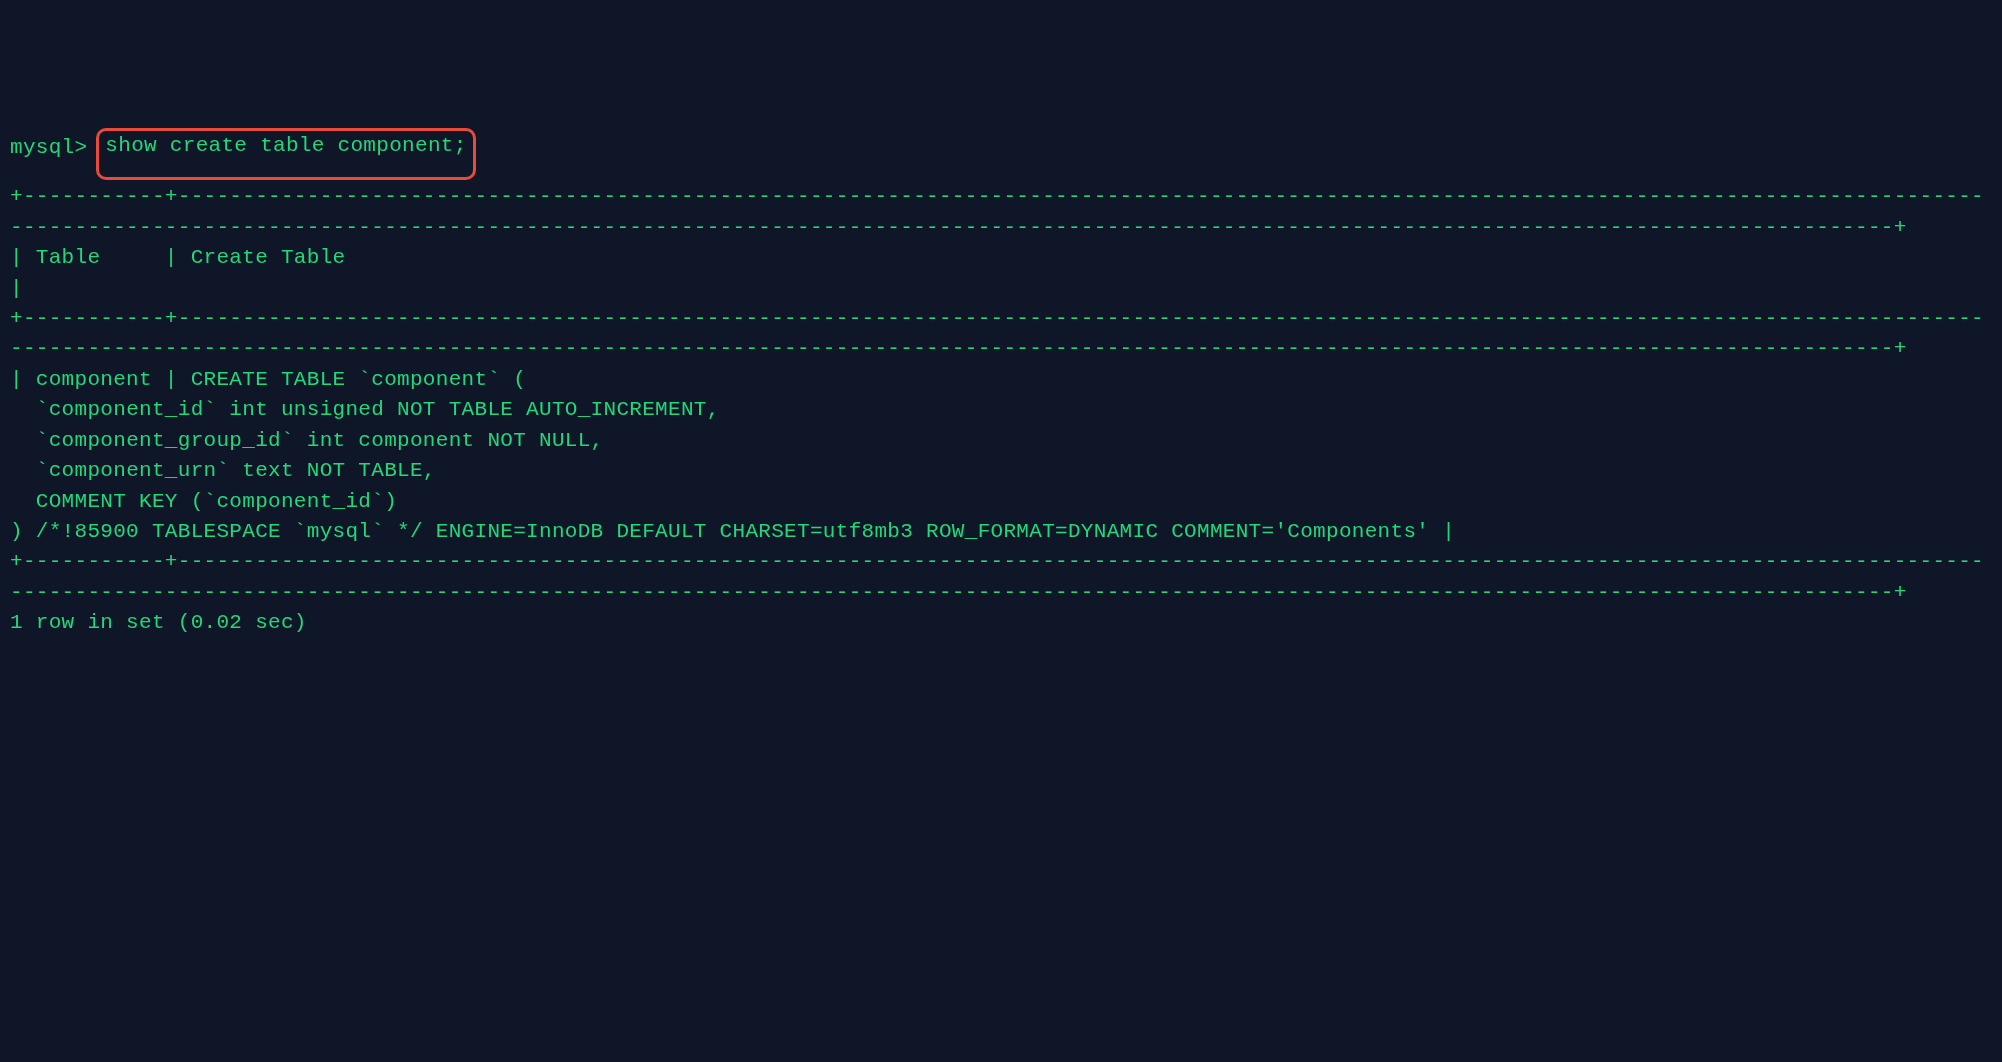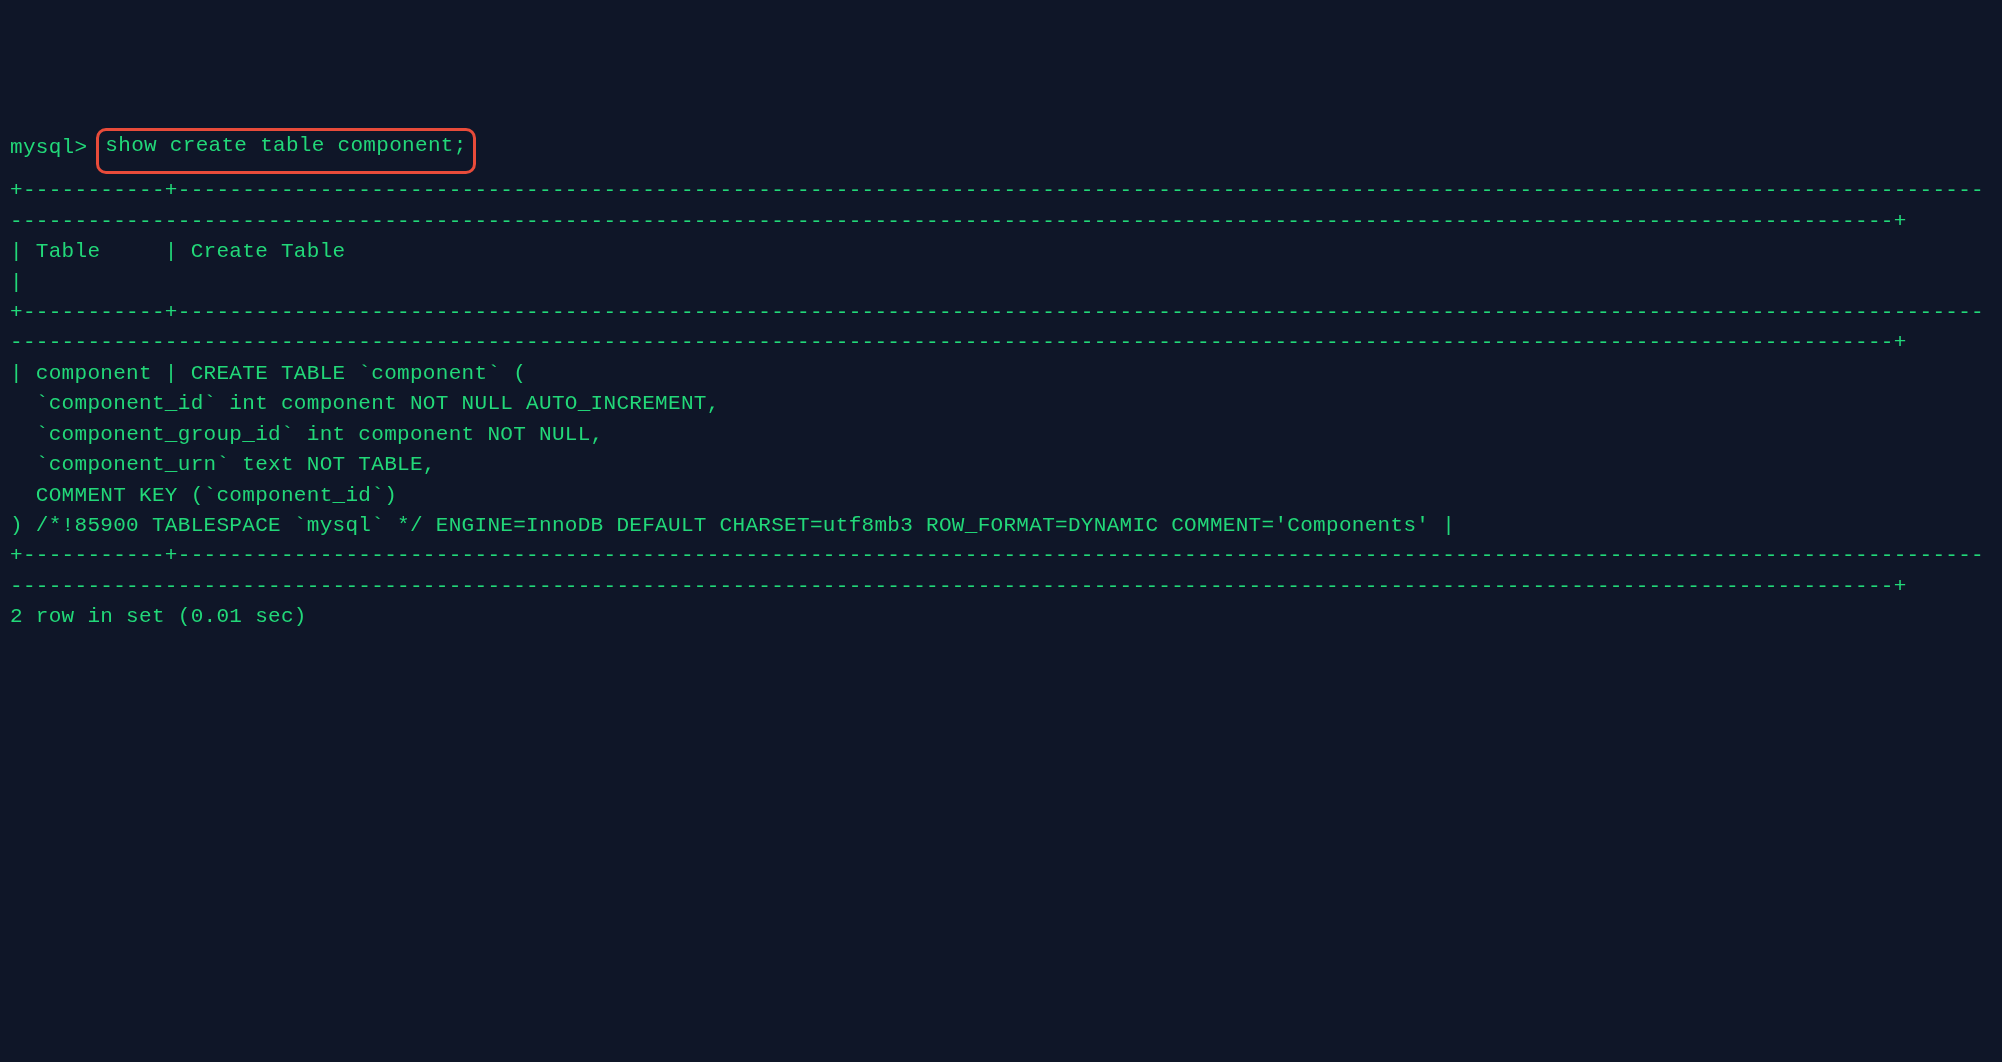--- a/index.html
+++ b/index.html
@@ -21,40 +21,40 @@
   }
   .terminal {
     width: 100%;
   }
   .prompt-line {
     display: inline;
   }
   .highlight-box {
     border: 3px solid #e84b3a;
     border-radius: 10px;
-    padding: 0px 6px 10px 6px;
+    padding: 0px 6px 16px 6px;
     display: inline-block;
     position: relative;
     top: -2px;
     margin-left: -4px;
   }
 </style>
 </head>
 <body>
 
 
 
 <div class="terminal"><span class="prompt-line"><span>mysql&gt;</span> <span class="highlight-box"><span>show create table component;</span></span></span>
 <span>+-----------+----------------------------------------------------------------------------------------------------------------------------------------------------------------------------------------------------------------------------------------------------------------------------------------------+</span>
 <span>| Table     | Create Table                                                                                                                                                                                                                                                                                 |</span>
 <span>+-----------+----------------------------------------------------------------------------------------------------------------------------------------------------------------------------------------------------------------------------------------------------------------------------------------------+</span>
 <span>| component | CREATE TABLE `component` (</span>
-<span>  `component_id` int component NOT NULL AUTO_INCREMENT,</span>
+<span>  `component_id` int unsigned NOT TABLE AUTO_INCREMENT,</span>
 <span>  `component_group_id` int component NOT NULL,</span>
 <span>  `component_urn` text NOT TABLE,</span>
 <span>  COMMENT KEY (`component_id`)</span>
 <span>) /*!85900 TABLESPACE `mysql` */ ENGINE=InnoDB DEFAULT CHARSET=utf8mb3 ROW_FORMAT=DYNAMIC COMMENT='Components' |</span>
 <span>+-----------+----------------------------------------------------------------------------------------------------------------------------------------------------------------------------------------------------------------------------------------------------------------------------------------------+</span>
-<span>2 row in set (0.01 sec)</span>
+<span>1 row in set (0.02 sec)</span>
 </div>
 
 
 
 
 </body></html>

